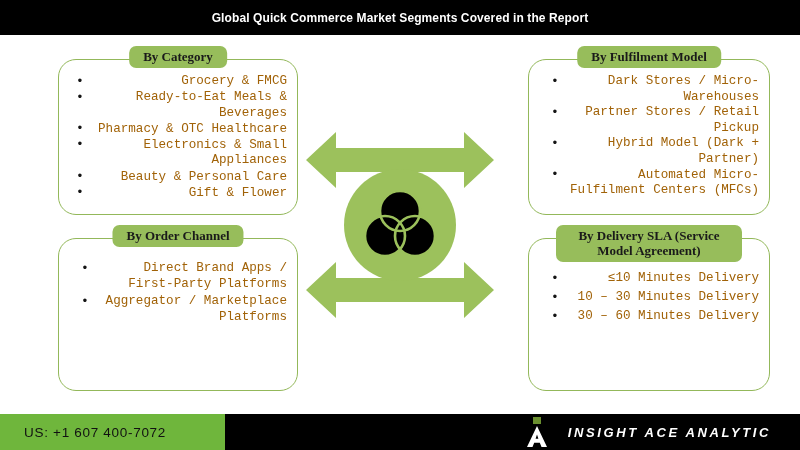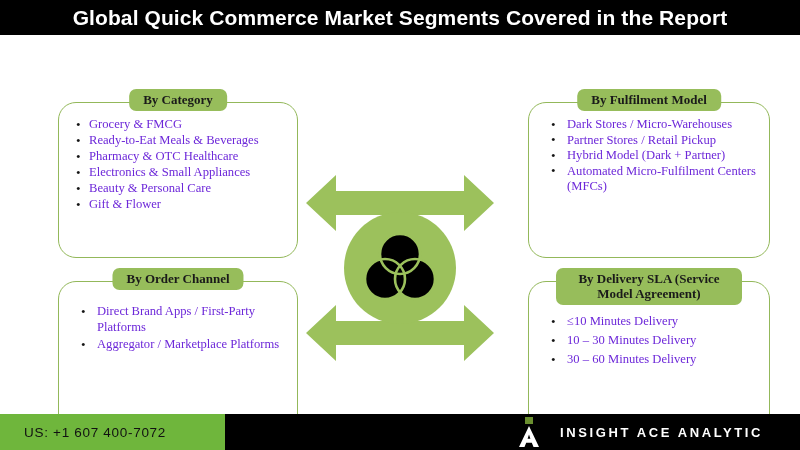--- a/index.html
+++ b/index.html
@@ -23,32 +23,31 @@
     width: 800px; height: 35px;
     background: #000000;
     display: flex;
     align-items: center;
     justify-content: center;
   }
   #title-bar .title-text {
     color: #ffffff;
     font-family: "Liberation Sans", sans-serif;
     font-weight: bold;
-    font-size: 21px;
+    font-size: 12px;
     letter-spacing: 0.1px;
     white-space: nowrap;
   }
 
   
   #canvas {
     position: absolute;
     left: 0; top: 35px;
     width: 724px; height: 370px;
     background: #ffffff;
-    margin-top: 43px;
   }
 
   
   .card {
     position: absolute;
     border: 1.4px solid #93b85a;
     border-radius: 18px;
     background: #ffffff;
   }
   .card.tl { left: 58px;  top: 24px;  width: 240px; height: 156px; }
@@ -83,24 +82,25 @@
     list-style: none;
   }
   .card.tl .bullet-list { top: 14px; padding: 0 10px 0 14px; }
   .card.tr .bullet-list { top: 14px; padding: 0 10px 0 18px; }
   .card.bl .bullet-list { top: 22px; padding: 0 10px 0 18px; }
   .card.br .bullet-list { top: 32px; padding: 0 10px 0 18px; }
 
   .bullet-list li {
     position: relative;
     padding-left: 16px;
-    font-family: Liberation Serif, serif;
+    font-family: Liberation Mono, monospace;
     font-size: 12.6px;
     line-height: 15.6px;
-    color: #6d28d9;
+    color: #a16207;
+    text-align: right;
   }
   .card.tl .bullet-list li { margin-bottom: 0.5px; }
   .card.tr .bullet-list li { margin-bottom: 0px; padding-left: 20px; }
   .card.bl .bullet-list li { margin-bottom: 2px; padding-left: 20px; }
   .card.br .bullet-list li { margin-bottom: 3.5px; padding-left: 20px; }
 
   .bullet-list li::before {
     content: "\2022";
     position: absolute;
     left: 3px;
@@ -139,25 +139,26 @@
     font-family: "Liberation Sans", sans-serif;
     font-weight: normal;
     font-size: 13.5px;
     letter-spacing: 0.7px;
     color: #111111;
     padding-left: 24px;
     white-space: nowrap;
   }
   #brand {
     position: absolute;
-    right: 37px; top: 0;
+    right: 29px; top: 0;
     height: 36px;
     display: flex;
     align-items: center;
     gap: 18px;
+    font-style: italic;
   }
   #brand-mark { position: relative; width: 26px; height: 30px; }
   #brand-mark svg { display: block; }
   #brand .brand-text {
     font-family: "Liberation Sans", sans-serif;
     font-weight: bold;
     font-size: 13px;
     letter-spacing: 2.6px;
     color: #ffffff;
     white-space: nowrap;

